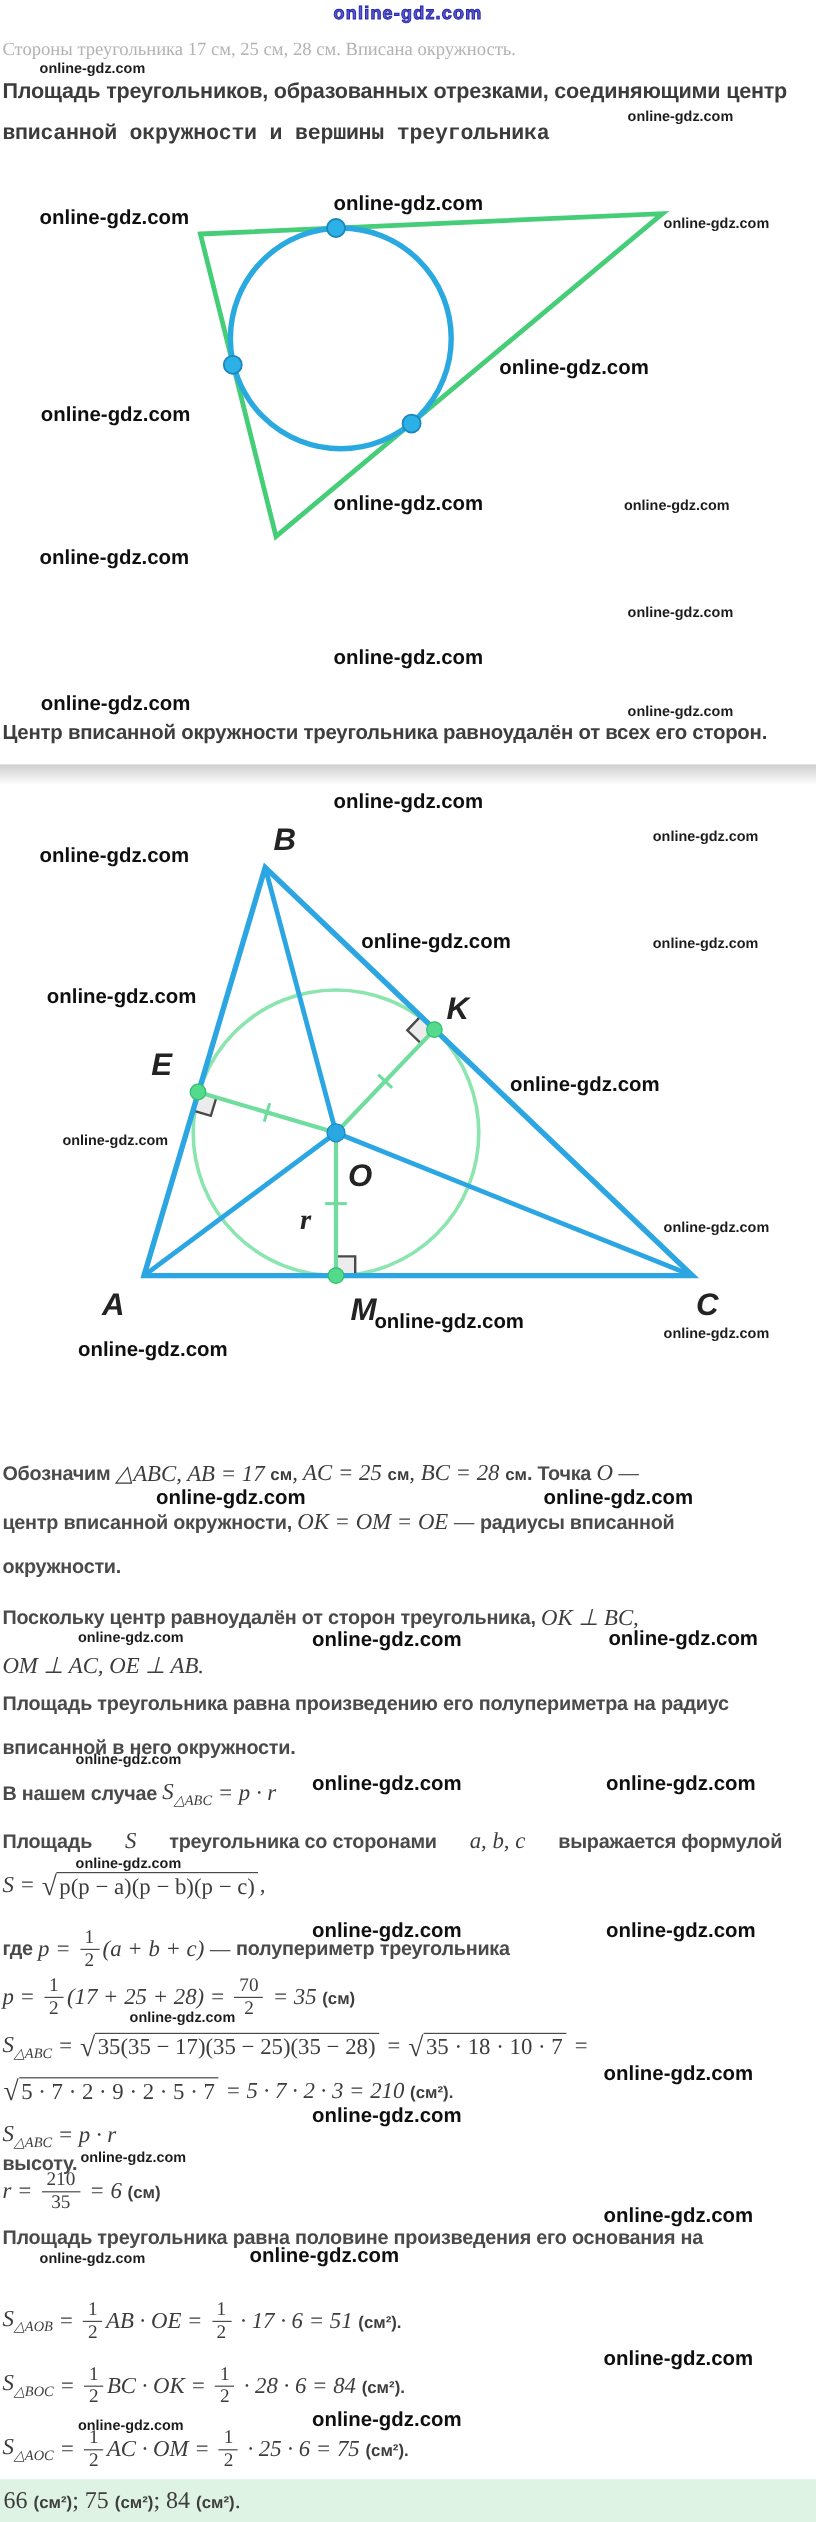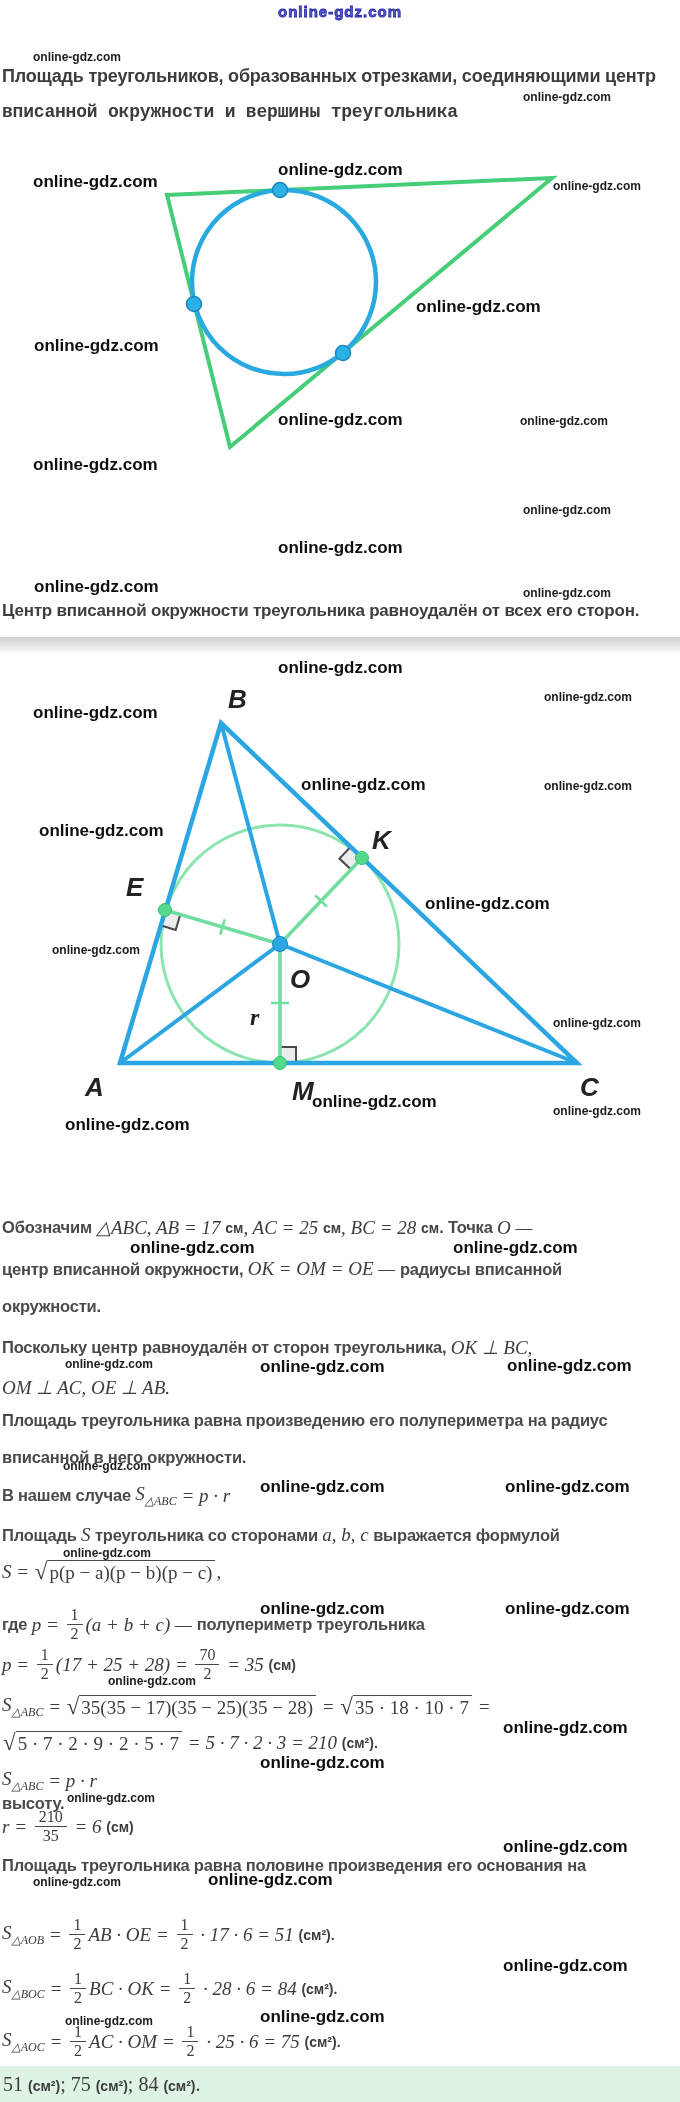--- a/index.html
+++ b/index.html
@@ -38,20 +38,21 @@
   .answer-band{position:absolute;left:0;top:2066px;width:680px;height:36px;background:#def3e3;
                display:flex;align-items:center;padding-left:3px;box-sizing:border-box;white-space:pre;}
 </style>
 </head>
 <body>
 
 <div id="page">
 
   <div class="wm-blue">online-gdz.com</div>
 
+  <div class="title-gray">Стороны треугольника 17 см, 25 см, 28 см. Вписана окружность.</div>
   <div class="title-bold" style="top:66px;">Площадь треугольников, образованных отрезками, соединяющими центр</div>
   <div class="title-bold" style="top:102px;font-family:Liberation Mono, monospace;">вписанной окружности и вершины треугольника</div>
 
   <svg class="abs" style="left:0;top:150px;" width="680" height="330" viewBox="0 150 680 330">
     <polygon points="167,195 552,178 230,447" fill="none" stroke="#46cd78" stroke-width="4" stroke-linejoin="miter"></polygon>
     <circle cx="284" cy="282" r="92" fill="none" stroke="#2aa9e1" stroke-width="4.5"></circle>
     <circle cx="280" cy="190" r="7.5" fill="#2cb1e6" stroke="#1a86bb" stroke-width="1.5"></circle>
     <circle cx="194" cy="304" r="7.5" fill="#2cb1e6" stroke="#1a86bb" stroke-width="1.5"></circle>
     <circle cx="343" cy="353" r="7.5" fill="#2cb1e6" stroke="#1a86bb" stroke-width="1.5"></circle>
   </svg>
@@ -92,37 +93,37 @@
 
   <div id="solution">
       <div class="line" style="top: 1216px;"><span class="seg-t">Обозначим </span><span class="seg-m">△ABC, AB = 17 </span><span class="seg-u">см</span><span class="seg-m">, AC = 25 </span><span class="seg-u">см</span><span class="seg-m">, BC = 28 </span><span class="seg-u">см</span><span class="seg-t">. Точка </span><span class="seg-m">O —</span></div>
       <div class="line" style="top: 1258px;"><span class="seg-t">центр вписанной окружности, </span><span class="seg-m">OK = OM = OE</span><span class="seg-m"> — </span><span class="seg-t">радиусы вписанной</span></div>
       <div class="line" style="top: 1297px;"><span class="seg-t">окружности.</span></div>
       <div class="line" style="top: 1336px;"><span class="seg-t">Поскольку центр равноудалён от сторон треугольника, </span><span class="seg-m">OK ⊥ BC,</span></div>
       <div class="line" style="top: 1376px;"><span class="seg-m">OM ⊥ AC, OE ⊥ AB.</span></div>
       <div class="line" style="top: 1411px;"><span class="seg-t">Площадь треугольника равна произведению его полупериметра на радиус</span></div>
       <div class="line" style="top: 1448px;"><span class="seg-t">вписанной в него окружности.</span></div>
       <div class="line" style="top: 1483px;"><span class="seg-t">В нашем случае </span><span class="ssub">S<sub>△ABC</sub></span><span class="seg-m"> = p · r</span></div>
-      <div class="line" style="top: 1524px;"><span class="seg-t">Площадь </span><span class="seg-m">S</span><span class="seg-t"> треугольника со сторонами </span><span class="seg-m">a, b, c</span><span class="seg-t"> выражается формулой</span></div>
+      <div class="line" style="top: 1524px; gap: 23px;"><span class="seg-t">Площадь </span><span class="seg-m">S</span><span class="seg-t"> треугольника со сторонами </span><span class="seg-m">a, b, c</span><span class="seg-t"> выражается формулой</span></div>
       <div class="line" style="top: 1560px;"><span class="seg-m">S = </span><span class="sqrt"><span class="rad">√</span><span class="radbody it">p(p − a)(p − b)(p − c)</span></span><span class="seg-m">,</span></div>
       <div class="line" style="top: 1606px;"><span class="seg-t">где </span><span class="seg-m">p = </span><span class="frac"><span class="fn">1</span><span class="fd">2</span></span><span class="seg-m">(a + b + c)</span><span class="seg-m"> — </span><span class="seg-t">полупериметр треугольника</span></div>
       <div class="line" style="top: 1646px;"><span class="seg-m">p = </span><span class="frac"><span class="fn">1</span><span class="fd">2</span></span><span class="seg-m">(17 + 25 + 28) = </span><span class="frac"><span class="fn">70</span><span class="fd">2</span></span><span class="seg-m"> = 35 </span><span class="seg-u">(см)</span></div>
       <div class="line" style="top: 1694px;"><span class="ssub">S<sub>△ABC</sub></span><span class="seg-m"> = </span><span class="sqrt"><span class="rad">√</span><span class="radbody">35(35 − 17)(35 − 25)(35 − 28)</span></span><span class="seg-m"> = </span><span class="sqrt"><span class="rad">√</span><span class="radbody">35 · 18 · 10 · 7</span></span><span class="seg-m"> =</span></div>
       <div class="line" style="top: 1731px;"><span class="sqrt"><span class="rad">√</span><span class="radbody">5 · 7 · 2 · 9 · 2 · 5 · 7</span></span><span class="seg-m"> = 5 · 7 · 2 · 3 = 210 </span><span class="seg-u">(см²).</span></div>
       <div class="line" style="top: 1768px;"><span class="ssub">S<sub>△ABC</sub></span><span class="seg-m"> = p · r</span></div>
       <div class="line" style="top: 1808px;"><span class="seg-m">r = </span><span class="frac"><span class="fn">210</span><span class="fd">35</span></span><span class="seg-m"> = 6 </span><span class="seg-u">(см)</span></div>
       <div class="line" style="top: 1856px;"><span class="seg-t">Площадь треугольника равна половине произведения его основания на</span></div>
       <div class="line" style="top: 1794px;"><span class="seg-t">высоту.</span></div>
       <div class="line" style="top: 1916px;"><span class="ssub">S<sub>△AOB</sub></span><span class="seg-m"> = </span><span class="frac"><span class="fn">1</span><span class="fd">2</span></span><span class="seg-m">AB · OE = </span><span class="frac"><span class="fn">1</span><span class="fd">2</span></span><span class="seg-m"> · 17 · 6 = 51 </span><span class="seg-u">(см²).</span></div>
       <div class="line" style="top: 1970px;"><span class="ssub">S<sub>△BOC</sub></span><span class="seg-m"> = </span><span class="frac"><span class="fn">1</span><span class="fd">2</span></span><span class="seg-m">BC · OK = </span><span class="frac"><span class="fn">1</span><span class="fd">2</span></span><span class="seg-m"> · 28 · 6 = 84 </span><span class="seg-u">(см²).</span></div>
       <div class="line" style="top: 2023px;"><span class="ssub">S<sub>△AOC</sub></span><span class="seg-m"> = </span><span class="frac"><span class="fn">1</span><span class="fd">2</span></span><span class="seg-m">AC · OM = </span><span class="frac"><span class="fn">1</span><span class="fd">2</span></span><span class="seg-m"> · 25 · 6 = 75 </span><span class="seg-u">(см²).</span></div>
     </div>
 
   <div class="answer-band">
-    <span id="answer-line"><span class="seg-mu">51 </span><span class="seg-u">(см²)</span><span class="seg-mu">; 75 </span><span class="seg-u">(см²)</span><span class="seg-mu">; 84 </span><span class="seg-u">(см²)</span><span class="seg-mu">.</span></span>
+    <span id="answer-line"><span class="seg-mu">66 </span><span class="seg-u">(см²)</span><span class="seg-mu">; 75 </span><span class="seg-u">(см²)</span><span class="seg-mu">; 84 </span><span class="seg-u">(см²)</span><span class="seg-mu">.</span></span>
   </div>
 
   <div class="wm-layer" id="wm-layer">
       <div class="wm k-s" style="left: 33px; top: 50px;">online-gdz.com</div>
       <div class="wm k-s" style="left: 523px; top: 90px;">online-gdz.com</div>
       <div class="wm k-b" style="left: 278px; top: 160px;">online-gdz.com</div>
       <div class="wm k-b" style="left: 33px; top: 172px;">online-gdz.com</div>
       <div class="wm k-s" style="left: 553px; top: 179px;">online-gdz.com</div>
       <div class="wm k-b" style="left: 416px; top: 297px;">online-gdz.com</div>
       <div class="wm k-b" style="left: 34px; top: 336px;">online-gdz.com</div>

